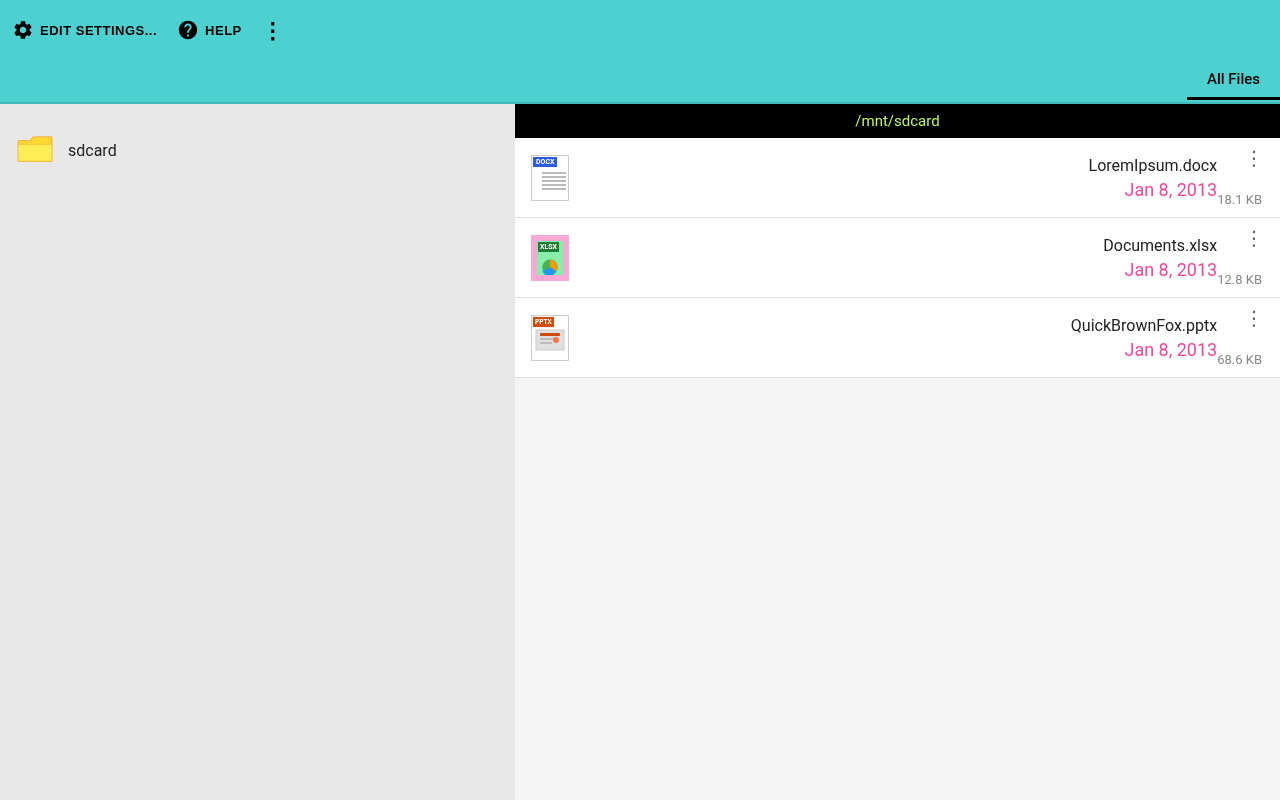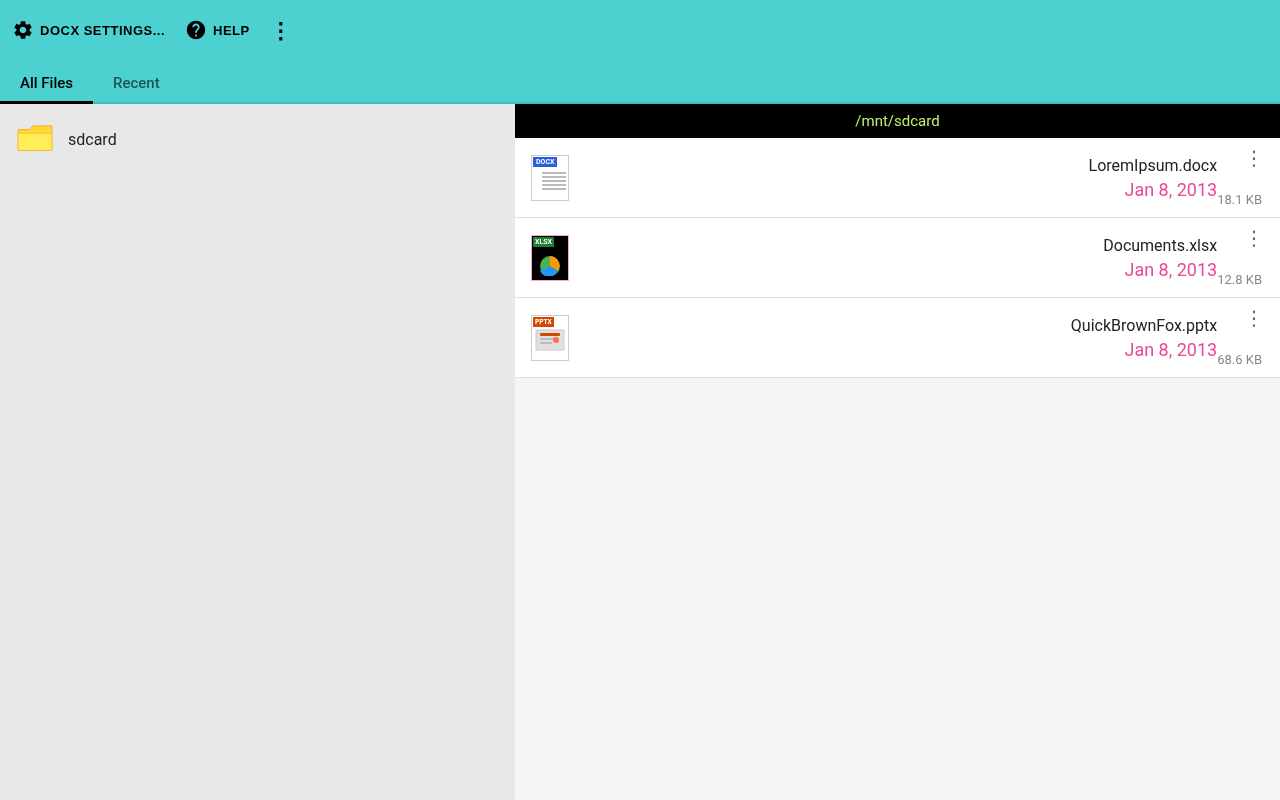--- a/index.html
+++ b/index.html
@@ -53,20 +53,21 @@
       font-weight: bold;
     }
 
     
     #tabs {
       background: #4dd0d0;
       display: flex;
       align-items: flex-end;
       height: 44px;
       border-bottom: 2px solid rgba(0,0,0,0.1);
+      flex-direction: column;
     }
     .tab {
       padding: 10px 20px;
       font-size: 15px;
       color: rgba(0,0,0,0.6);
       cursor: pointer;
       position: relative;
       font-weight: 500;
     }
     .tab.active {
@@ -85,21 +86,21 @@
     
     #main {
       display: flex;
       height: calc(800px - 104px);
     }
 
     
     #sidebar {
       width: 515px;
       background: #e8e8e8;
-      padding: 8px 0;
+      padding: 19px 0;
     }
     .folder-item {
       display: flex;
       align-items: center;
       padding: 12px 16px;
       gap: 14px;
       cursor: pointer;
     }
     .folder-icon {
       width: 38px;
@@ -169,22 +170,22 @@
       margin-top: 14px;
       width: 28px;
     }
     .docx-line {
       height: 2px;
       background: #bbb;
       margin: 2px 2px;
     }
     
     .xlsx-thumb {
-      background: #000000;
-      border: 1px solid #f9a8d4;
+      background: #86efac;
+      border: 6px solid #f9a8d4;
       width: 38px;
       height: 46px;
       position: relative;
       display: flex;
       flex-direction: column;
       align-items: center;
       overflow: hidden;
     }
     .xlsx-thumb .xlsx-badge {
       background: #1e7e34;
@@ -265,21 +266,21 @@
   </style>
 </head>
 <body>
 
 <div id="header">
   <div id="header-actions">
     <button class="header-action-btn">
       <svg viewBox="0 0 24 24" fill="currentColor">
         <path d="M19.14,12.94c0.04-0.3,0.06-0.61,0.06-0.94c0-0.32-0.02-0.64-0.07-0.94l2.03-1.58c0.18-0.14,0.23-0.41,0.12-0.61 l-1.92-3.32c-0.12-0.22-0.37-0.29-0.59-0.22l-2.39,0.96c-0.5-0.38-1.03-0.7-1.62-0.94L14.4,2.81c-0.04-0.24-0.24-0.41-0.48-0.41 h-3.84c-0.24,0-0.43,0.17-0.47,0.41L9.25,5.35C8.66,5.59,8.12,5.92,7.63,6.29L5.24,5.33c-0.22-0.08-0.47,0-0.59,0.22L2.74,8.87 C2.62,9.08,2.66,9.34,2.86,9.48l2.03,1.58C4.84,11.36,4.8,11.69,4.8,12s0.02,0.64,0.07,0.94l-2.03,1.58 c-0.18,0.14-0.23,0.41-0.12,0.61l1.92,3.32c0.12,0.22,0.37,0.29,0.59,0.22l2.39-0.96c0.5,0.38,1.03,0.7,1.62,0.94l0.36,2.54 c0.05,0.24,0.24,0.41,0.48,0.41h3.84c0.24,0,0.44-0.17,0.47-0.41l0.36-2.54c0.59-0.24,1.13-0.56,1.62-0.94l2.39,0.96 c0.22,0.08,0.47,0,0.59-0.22l1.92-3.32c0.12-0.22,0.07-0.47-0.12-0.61L19.14,12.94z M12,15.6c-1.98,0-3.6-1.62-3.6-3.6 s1.62-3.6,3.6-3.6s3.6,1.62,3.6,3.6S13.98,15.6,12,15.6z"></path>
       </svg>
-      <span>DOCX SETTINGS...</span>
+      <span>EDIT SETTINGS...</span>
     </button>
     <button class="header-action-btn">
       <svg viewBox="0 0 24 24" fill="currentColor">
         <path d="M12 2C6.48 2 2 6.48 2 12s4.48 10 10 10 10-4.48 10-10S17.52 2 12 2zm1 17h-2v-2h2v2zm2.07-7.75l-.9.92C13.45 12.9 13 13.5 13 15h-2v-.5c0-1.1.45-2.1 1.17-2.83l1.24-1.26c.37-.36.59-.86.59-1.41 0-1.1-.9-2-2-2s-2 .9-2 2H8c0-2.21 1.79-4 4-4s4 1.79 4 4c0 .88-.36 1.68-.93 2.25z"></path>
       </svg>
       <span>HELP</span>
     </button>
     <div id="overflow-icon">⋮</div>
   </div>
 </div>

